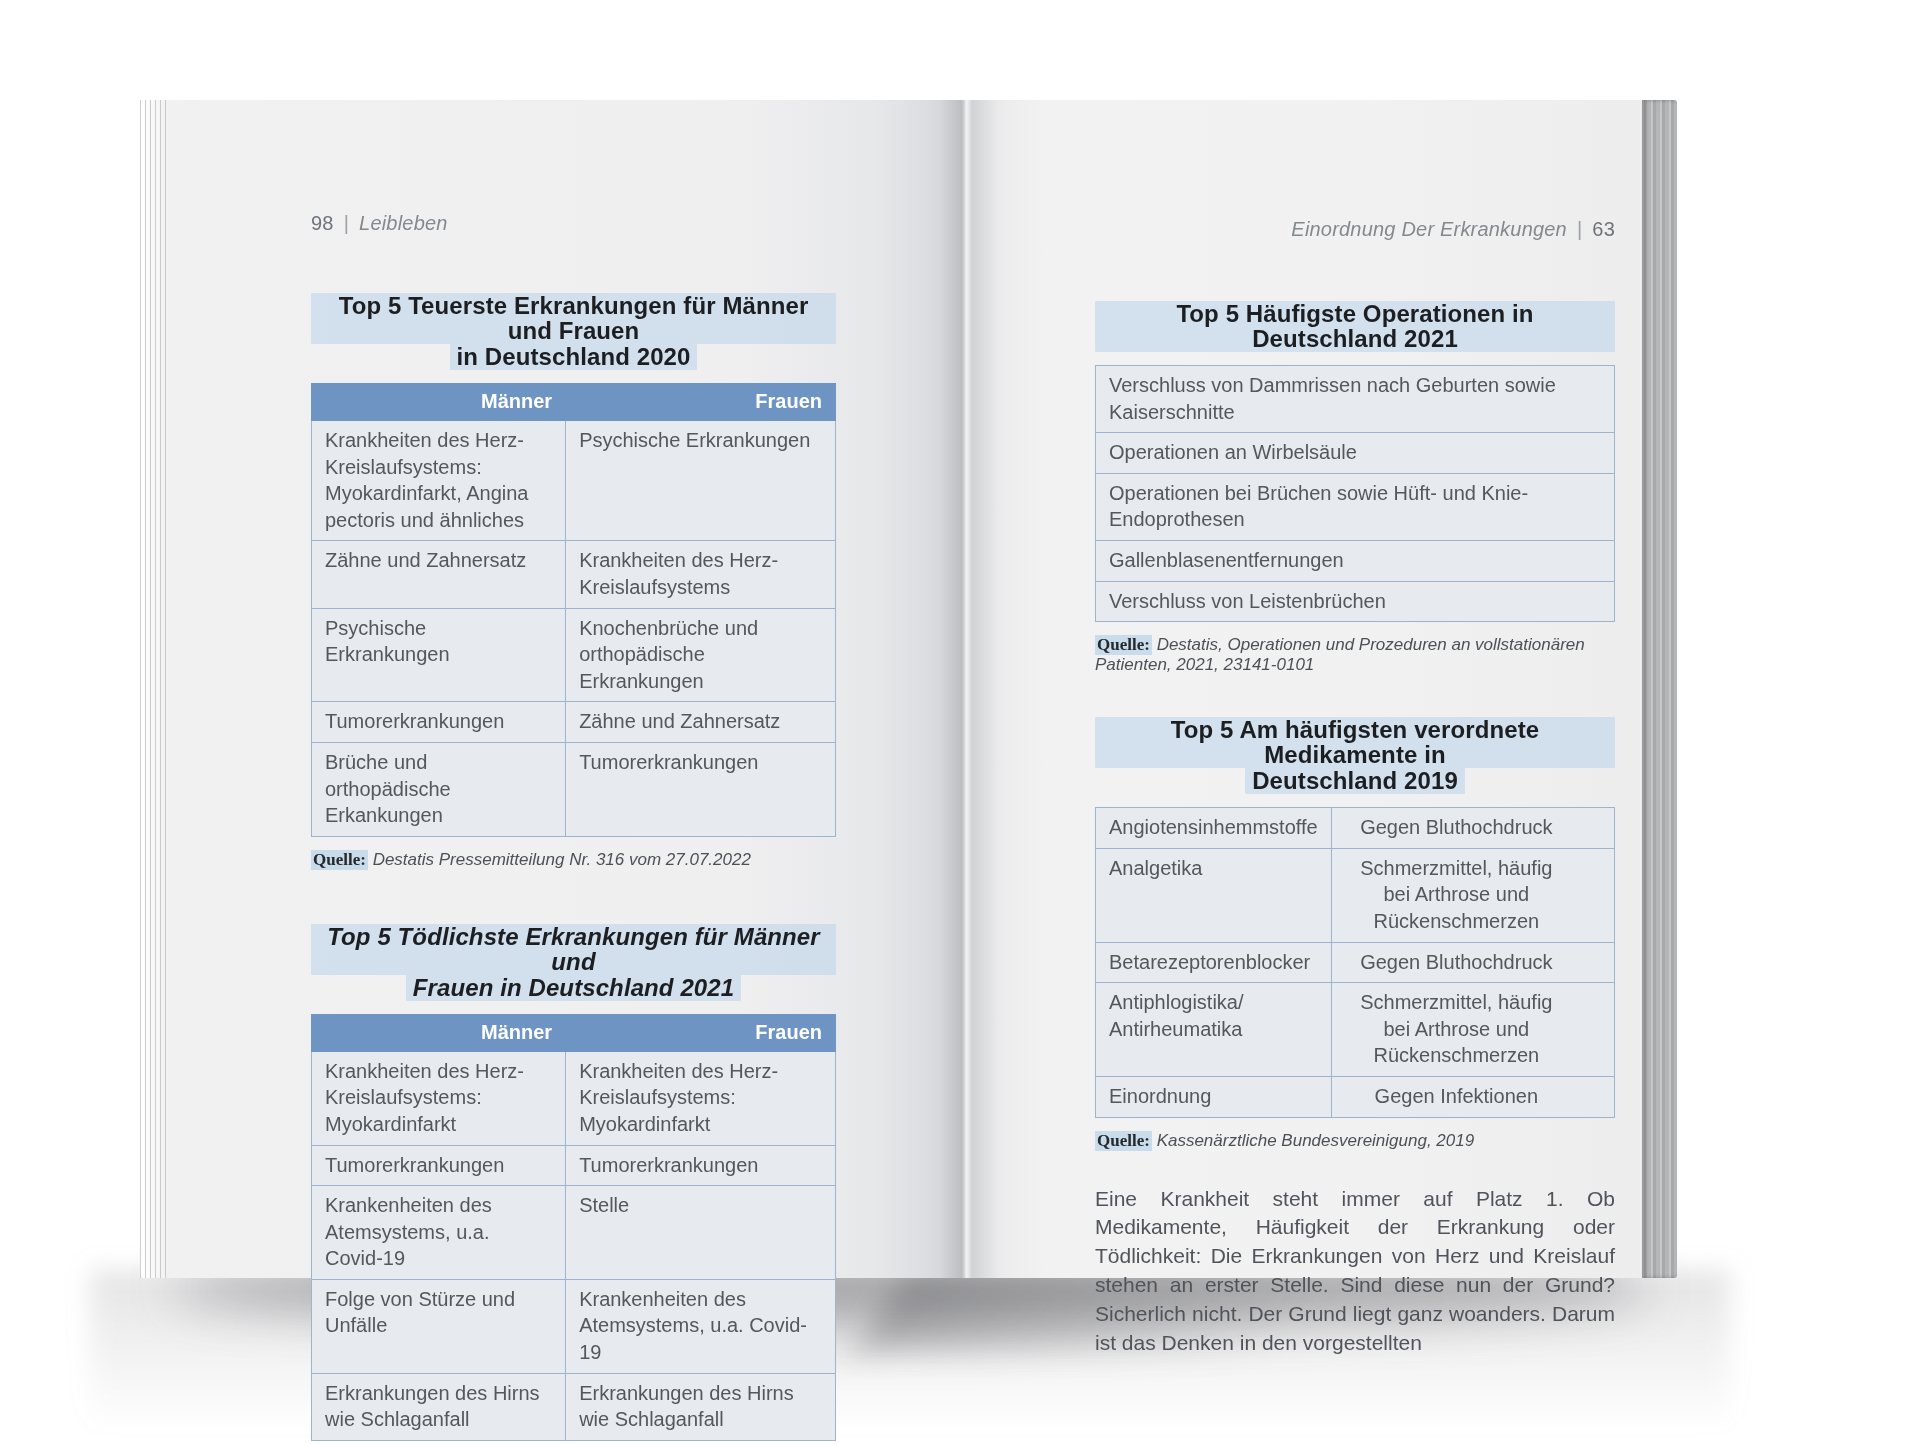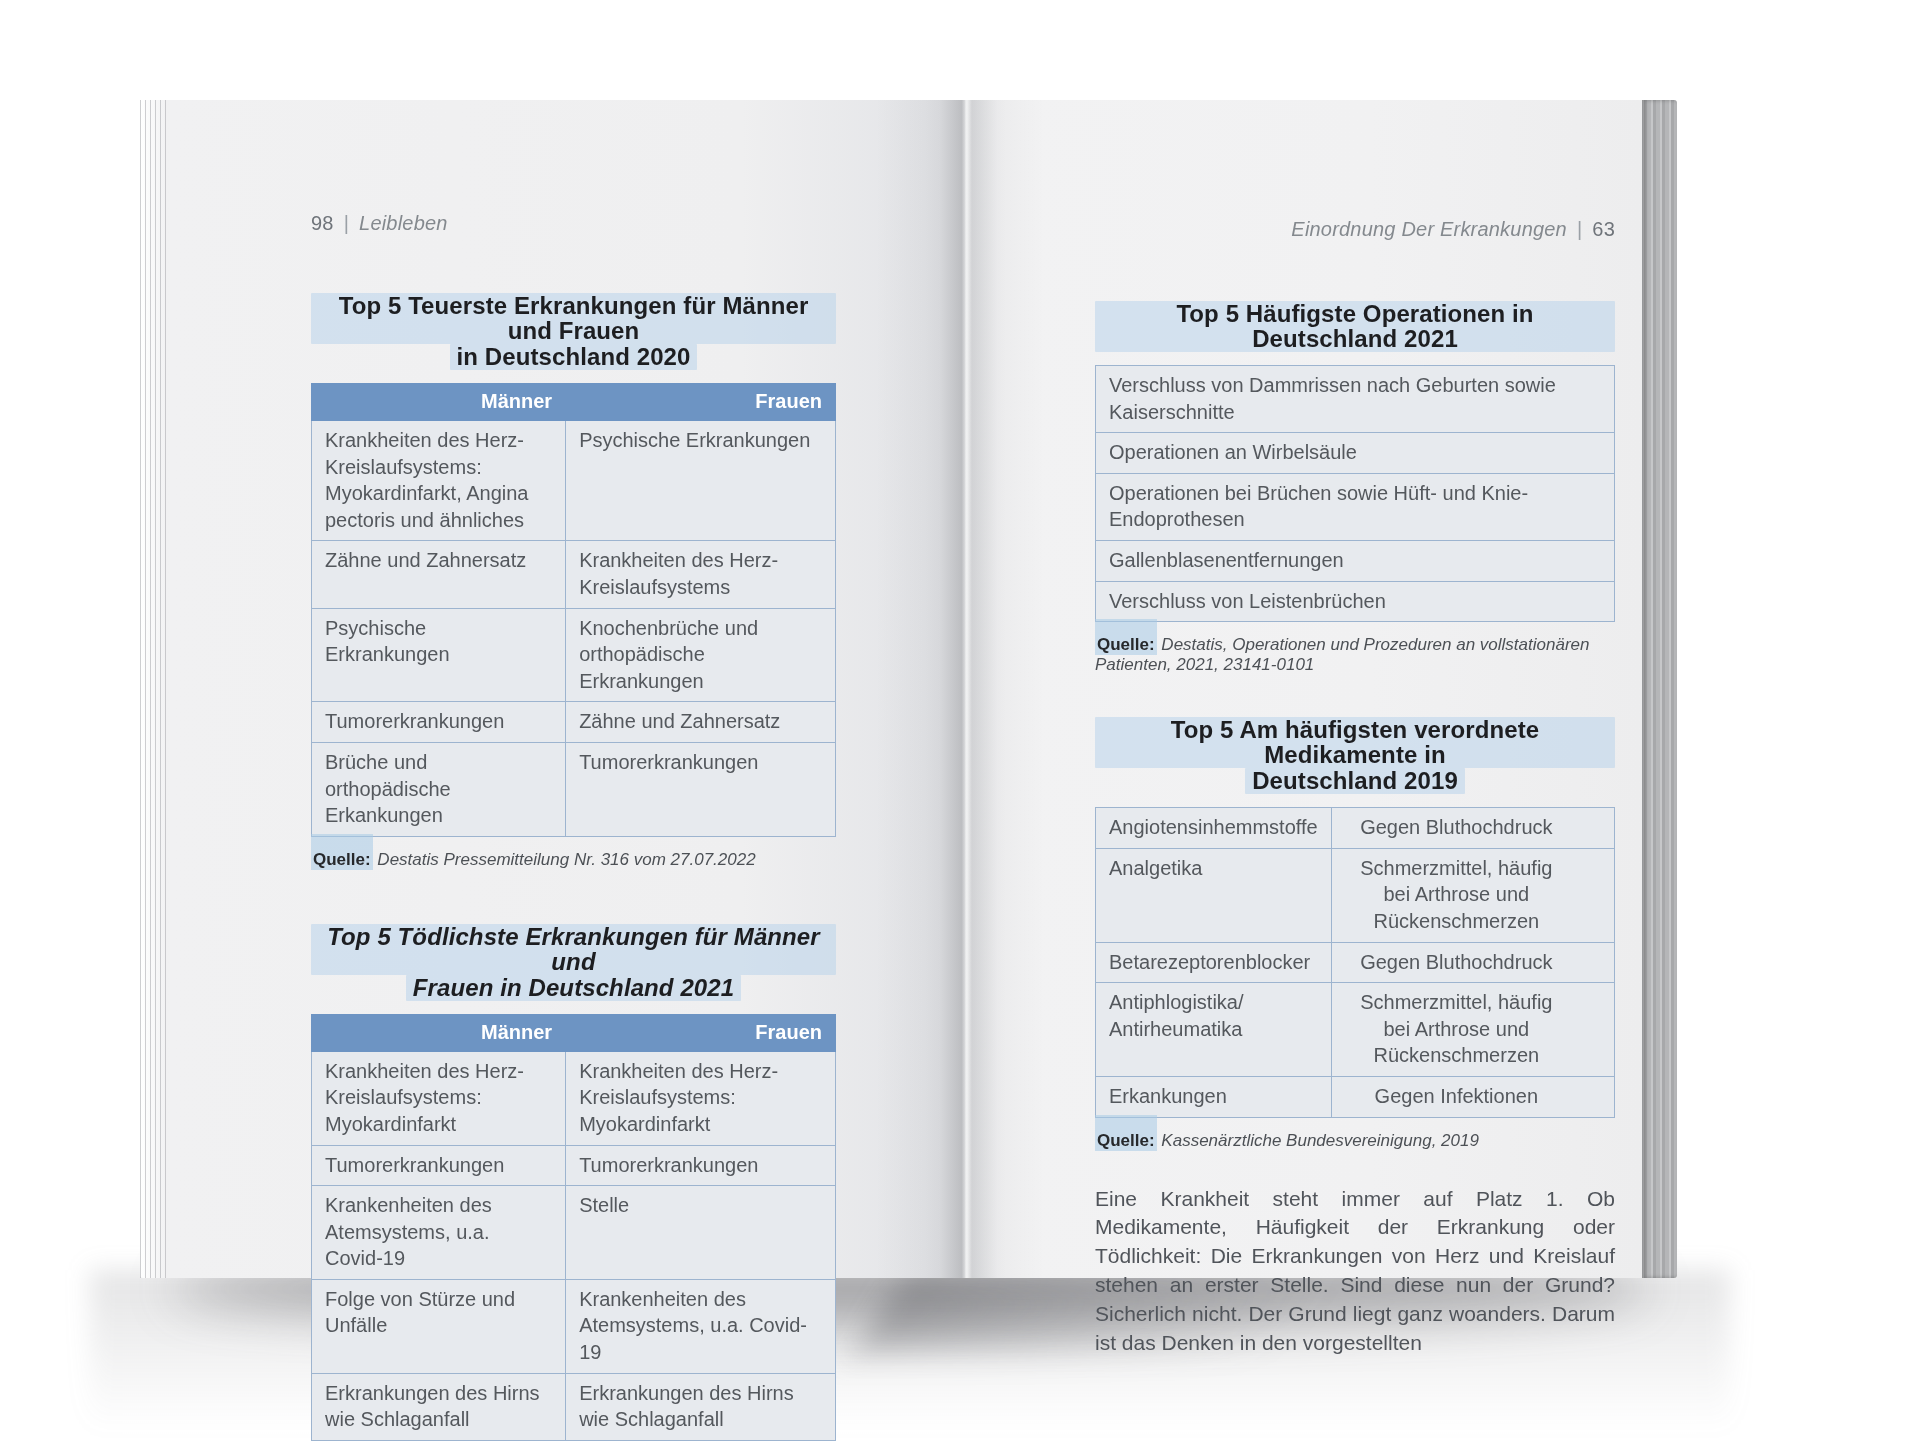--- a/index.html
+++ b/index.html
@@ -60,21 +60,21 @@
           font-size:20px;padding:6px 13px 7px;border:1px solid #6d94c3;}
   .tbl th + th{border-left:1px solid #89a7cd;}
   .tbl td{background:#e7eaee;border:1px solid #9db4cf;color:#54585d;
           font-size:20px;line-height:1.33;padding:6px 13px 7px;vertical-align:top;}
   .ltable td:first-child,.ltable th:first-child{width:48.5%;}
   .mtable td:first-child{width:41%;}
   .mtable td:last-child{padding-right:46px;text-align:center;}
 
   .source{margin-top:13px;font-size:17px;color:#4c5055;}
   .source .lbl{font-weight:700;font-style:normal;color:#26282b;
-               background:rgba(168,203,230,0.55);padding:16px 2px 1px;}
+               background:rgba(168,203,230,0.55);padding:0 2px 1px;font-family:Liberation Serif, serif;}
   .source .txt{font-style:italic;}
 
   .paragraph{margin-top:34px;font-size:21px;line-height:1.38;color:#50545a;
              text-align:justify;}
 </style>
 </head>
 <body>
 
 <div class="canvas">
 
@@ -224,21 +224,21 @@
             </tr>
             <tr>
               <td>Betarezeptorenblocker</td>
               <td>Gegen Bluthochdruck</td>
             </tr>
             <tr>
               <td>Antiphlogistika/ Antirheumatika</td>
               <td>Schmerzmittel, häufig bei Arthrose und Rückenschmerzen</td>
             </tr>
             <tr>
-              <td>Erkankungen</td>
+              <td>Einordnung</td>
               <td>Gegen Infektionen</td>
             </tr>
           </tbody>
             </table>
           <div class="source">
             <span class="lbl">Quelle:</span>
             <span class="txt">Kassenärztliche Bundesvereinigung, 2019</span>
           </div>
         </div>
 

